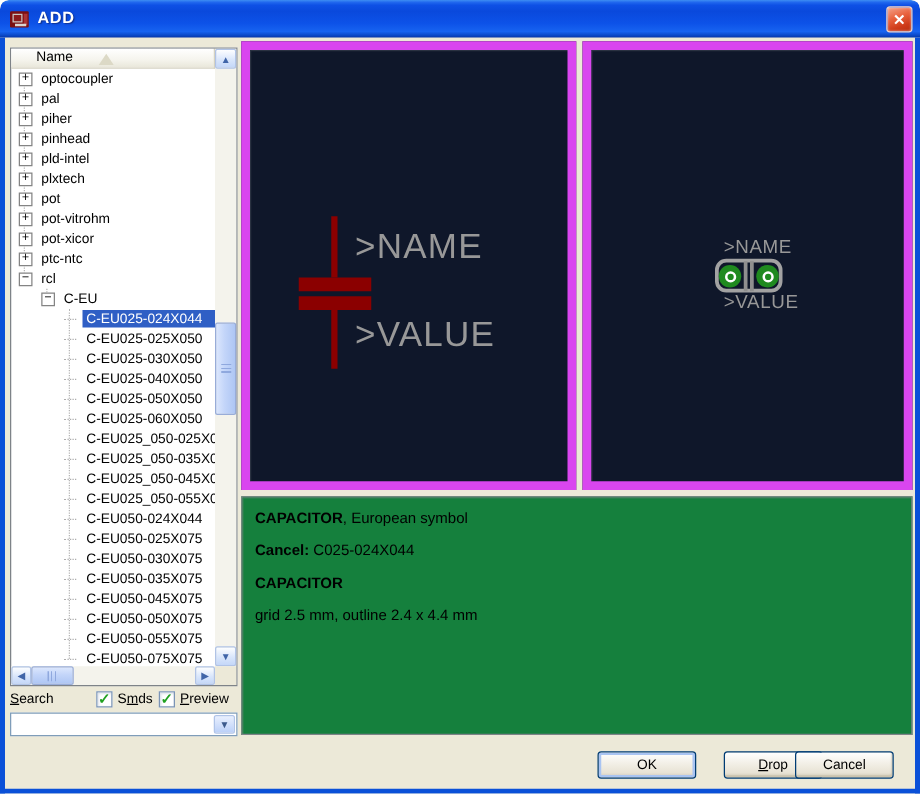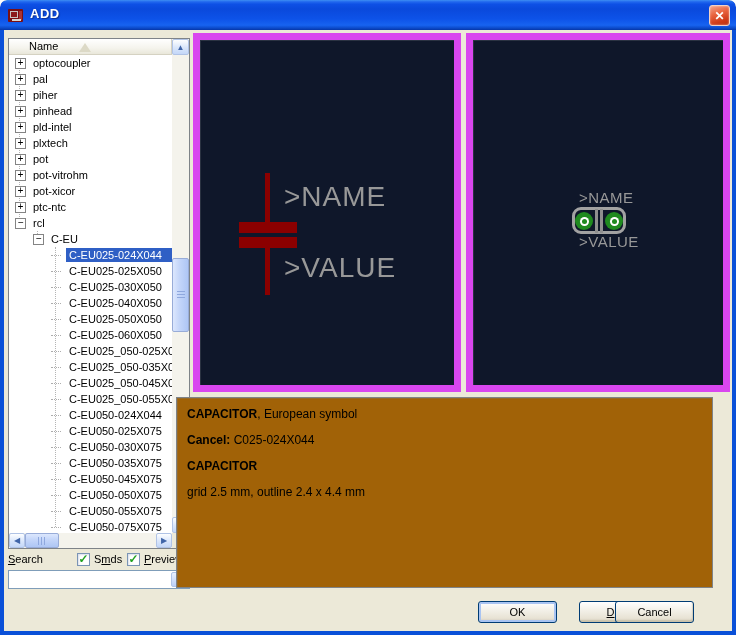--- a/index.html
+++ b/index.html
@@ -110,35 +110,35 @@
   .pkg-bar { position:absolute; top:169px; width:3px; height:24px; background:#8F8F8F; }
   #pkg-bar1 { left:122px; } #pkg-bar2 { left:127px; }
   .pad { position:absolute; top:172px; width:18px; height:18px; border-radius:50%;
     background:#1F8A1F; display:flex; align-items:center; justify-content:center; }
   #pad-left { left:102px; } #pad-right { left:132px; }
   .pad-hole { width:9px; height:9px; border-radius:50%; background:#fff;
     display:flex; align-items:center; justify-content:center; }
   .pad-dot { width:5px; height:5px; border-radius:50%; background:#1F8A1F; }
 
   
-  .desc-panel { position:absolute; left:176px; top:397px; width:537px; height:191px;
-    background:#a16207; border:1px solid #7E8388; box-shadow:inset 1px 1px 0 rgba(125,130,136,.25);
+  .desc-panel { position:absolute; left:193px; top:397px; width:537px; height:191px;
+    background:#15803d; border:1px solid #7E8388; box-shadow:inset 1px 1px 0 rgba(125,130,136,.25);
     padding:9px 10px; font-size:12px; }
   .desc-line { margin-bottom:12px; line-height:14px; }
   .desc-line .b { font-weight:bold; }
 
   
   .btn { position:absolute; top:601px; width:79px; height:22px; border:1px solid #003C74;
     border-radius:3px; font-size:11px; color:#000;
     background:linear-gradient(180deg,#FFFFFF 0%,#F2EFE6 45%,#E8E3D5 80%,#D8D0BF 100%);
     box-shadow:inset -1px -2px 1px rgba(190,180,155,.55);
     display:flex; align-items:center; justify-content:center; }
   #btn-ok { left:478px; box-shadow:inset 0 0 0 2px #A9C4F2, inset -1px -2px 1px rgba(160,170,200,.35); }
   #btn-drop { left:579px; }
-  #btn-cancel { left:615px; }
+  #btn-cancel { left:636px; }
   u { text-decoration:underline; }
 </style>
 </head>
 <body>
 
 <div class="window">
 
   <div class="titlebar">
     <svg class="title-icon" viewBox="0 0 18 16">
       <rect x="0" y="2" width="15" height="13" rx="1" fill="#7B0F12"></rect>

